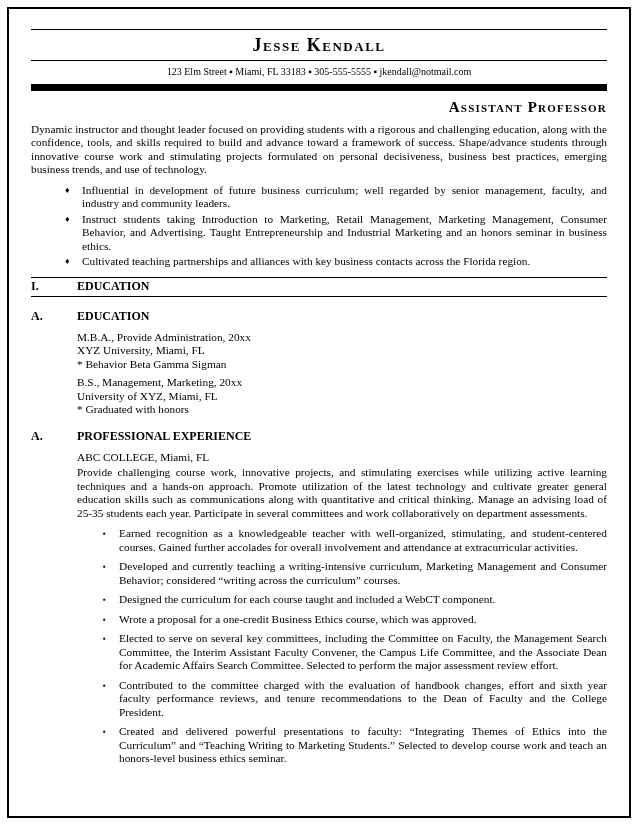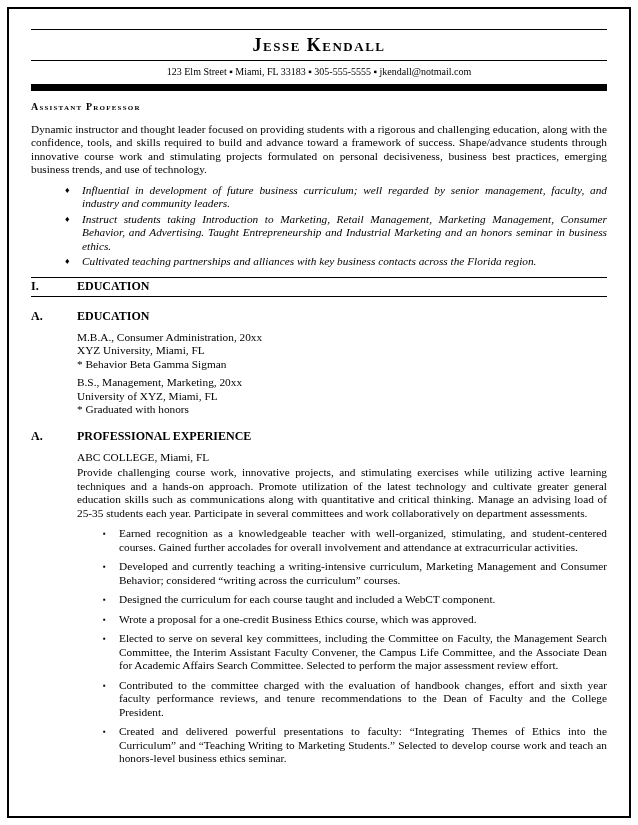--- a/index.html
+++ b/index.html
@@ -31,33 +31,33 @@
     line-height: 20px;
     letter-spacing: 1.5px;
     padding: 5px 0 5px 0;
   }
   .contact {
     text-align: center;
     font-size: 10px;
     padding: 4px 0 5px 0;
   }
   .doc-title {
-    text-align: left;
+    text-align: right;
     font-variant: small-caps;
     font-weight: bold;
-    font-size: 10px;
+    font-size: 15px;
     line-height: 16px;
     letter-spacing: 1.2px;
     margin: 8px 0 8px 0;
   }
   .para { text-align: justify; }
   .dlist { margin: 7px 0 8px 0; }
   .ditem { display: flex; padding-left: 34px; margin-bottom: 2px; }
   .dmark { flex: 0 0 17px; font-size: 9px; line-height: 13.5px; }
-  .dtext { flex: 1; text-align: justify; font-style: italic; }
+  .dtext { flex: 1; text-align: justify; }
   .sec-row {
     display: flex;
     font-weight: bold;
     font-size: 12px;
     line-height: 13px;
     padding: 2px 0 3px 0;
   }
   .sec-num { flex: 0 0 46px; }
   .sec2 { margin-top: 10px; }
   .sub-row {
@@ -115,21 +115,21 @@
   </div>
   <div class="rule"></div>
 
   <div class="sub-row">
     <span class="sec-num">A.</span>
     <span>EDUCATION</span>
   </div>
 
   <div class="edu-wrap">
     <div class="degree-block">
-      <div>M.B.A., Consumer Administration, 20xx</div>
+      <div>M.B.A., Provide Administration, 20xx</div>
       <div>XYZ University, Miami, FL</div>
       <div>* Behavior Beta Gamma Sigman</div>
     </div>
     <div class="degree-block">
       <div>B.S., Management, Marketing, 20xx</div>
       <div>University of XYZ, Miami, FL</div>
       <div>* Graduated with honors</div>
     </div>
   </div>
 

